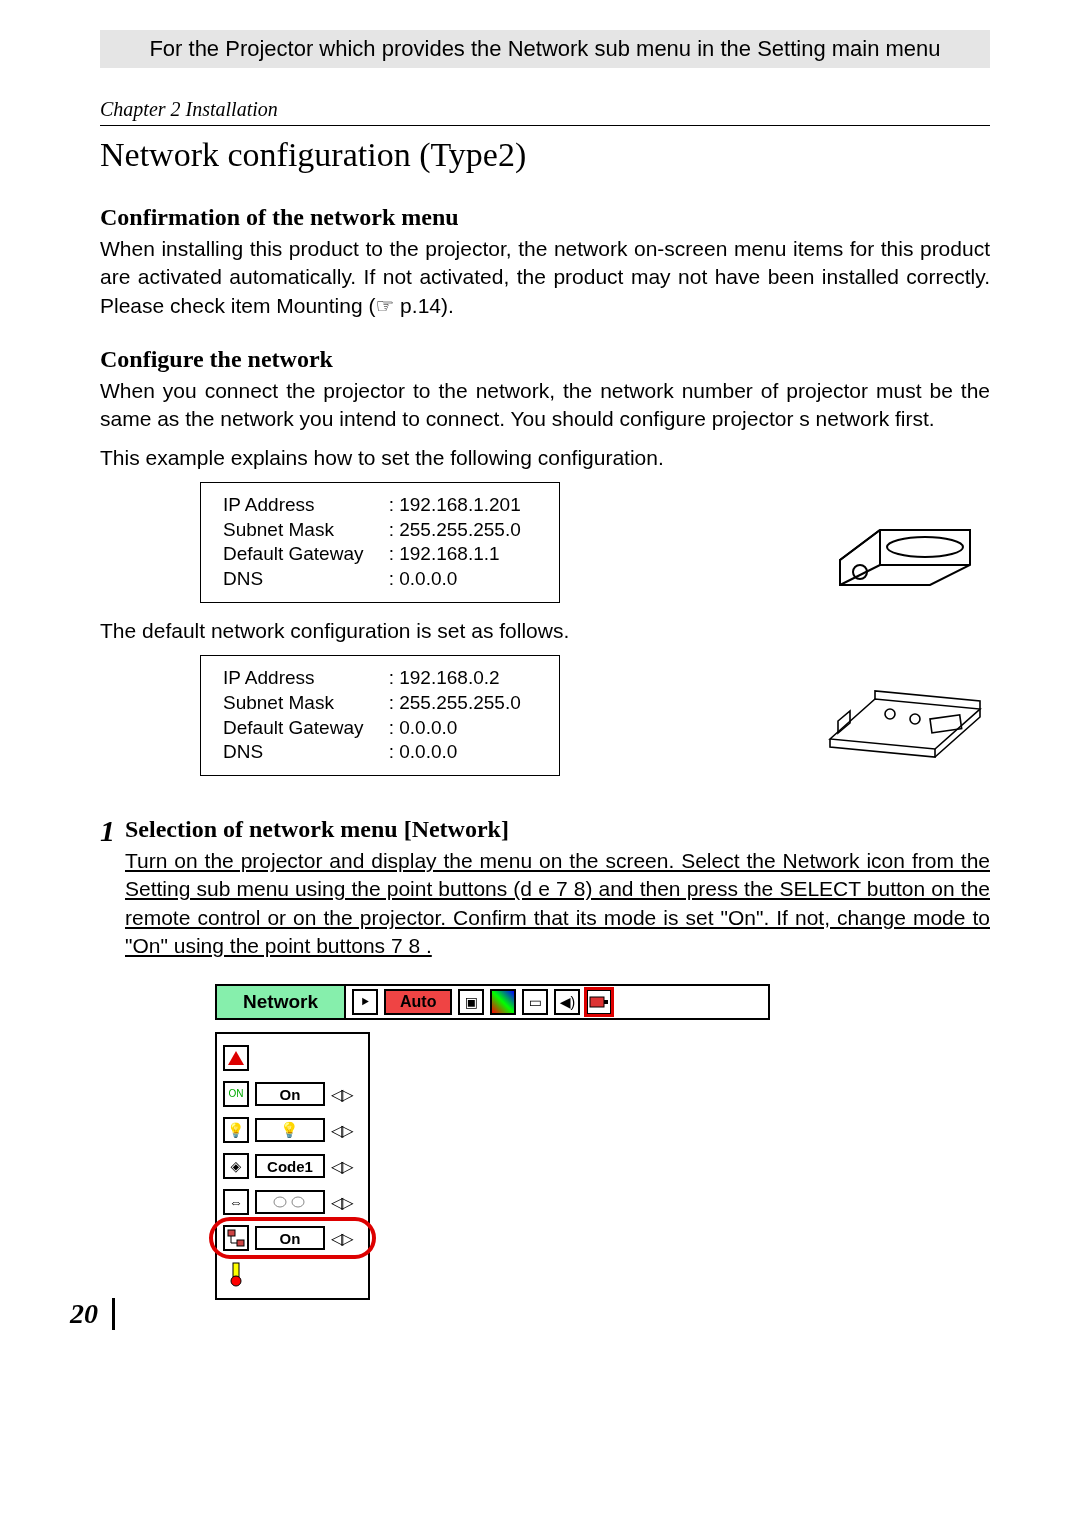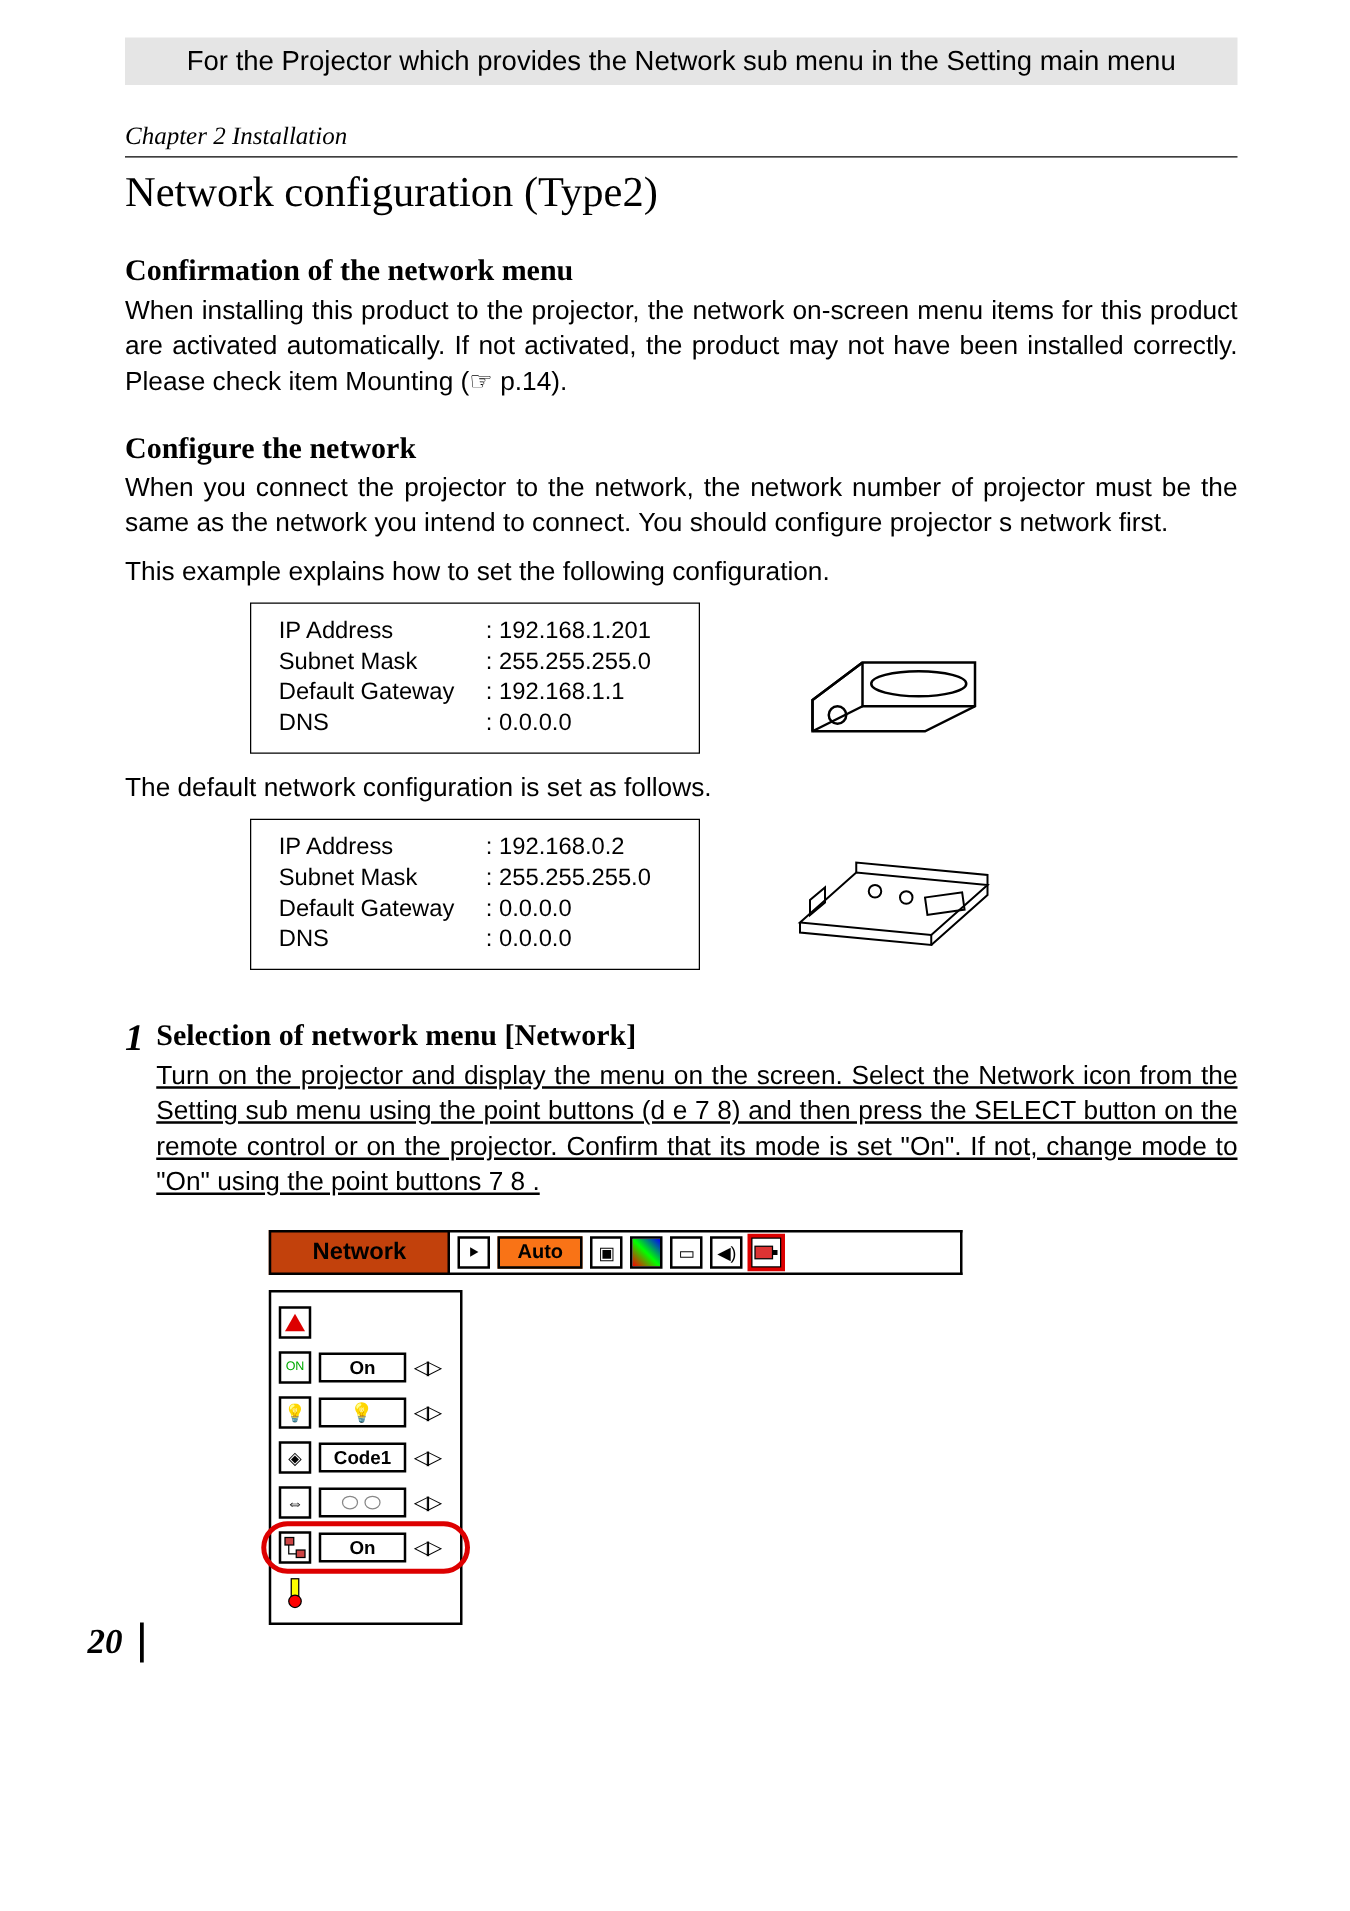--- a/index.html
+++ b/index.html
@@ -47,20 +47,21 @@
     font-size: 21px;
     line-height: 1.35;
     margin: 4px 0 10px 0;
     text-align: justify;
   }
   .config-row {
     display: flex;
     align-items: center;
     gap: 70px;
     margin: 10px 0 14px 0;
+    justify-content: space-between;
   }
   .config-box {
     border: 1px solid #000;
     padding: 10px 18px;
     font-size: 19px;
     line-height: 1.3;
     margin-left: 100px;
     width: 360px;
   }
   .config-box table { width: 100%; border-collapse: collapse; }
@@ -93,27 +94,27 @@
     width: 555px;
     margin-left: 115px;
   }
   .osd-top {
     display: flex;
     height: 36px;
     margin-bottom: 12px;
   }
   .osd-tab {
     border: 2px solid #000;
-    width: 145px;
+    width: 131px;
     display: flex;
     align-items: center;
     justify-content: center;
     font-weight: bold;
     font-size: 19px;
-    background: #c2410c;
+    background: #86efac;
   }
   .osd-icons {
     flex: 1;
     border: 2px solid #000;
     border-left: none;
     display: flex;
     align-items: center;
     padding: 0 6px;
     gap: 6px;
     background: #fff;
@@ -132,21 +133,21 @@
     outline-offset: -1px;
   }
   .mini-field {
     border: 2px solid #000;
     height: 26px;
     padding: 0 14px;
     display: inline-flex;
     align-items: center;
     font-weight: bold;
     font-size: 16px;
-    background: #f97316;
+    background: #ef4444;
   }
   .osd-body {
     border: 2px solid #000;
     width: 155px;
     background: #fff;
     padding: 6px 0;
   }
   .osd-row {
     display: flex;
     align-items: center;

